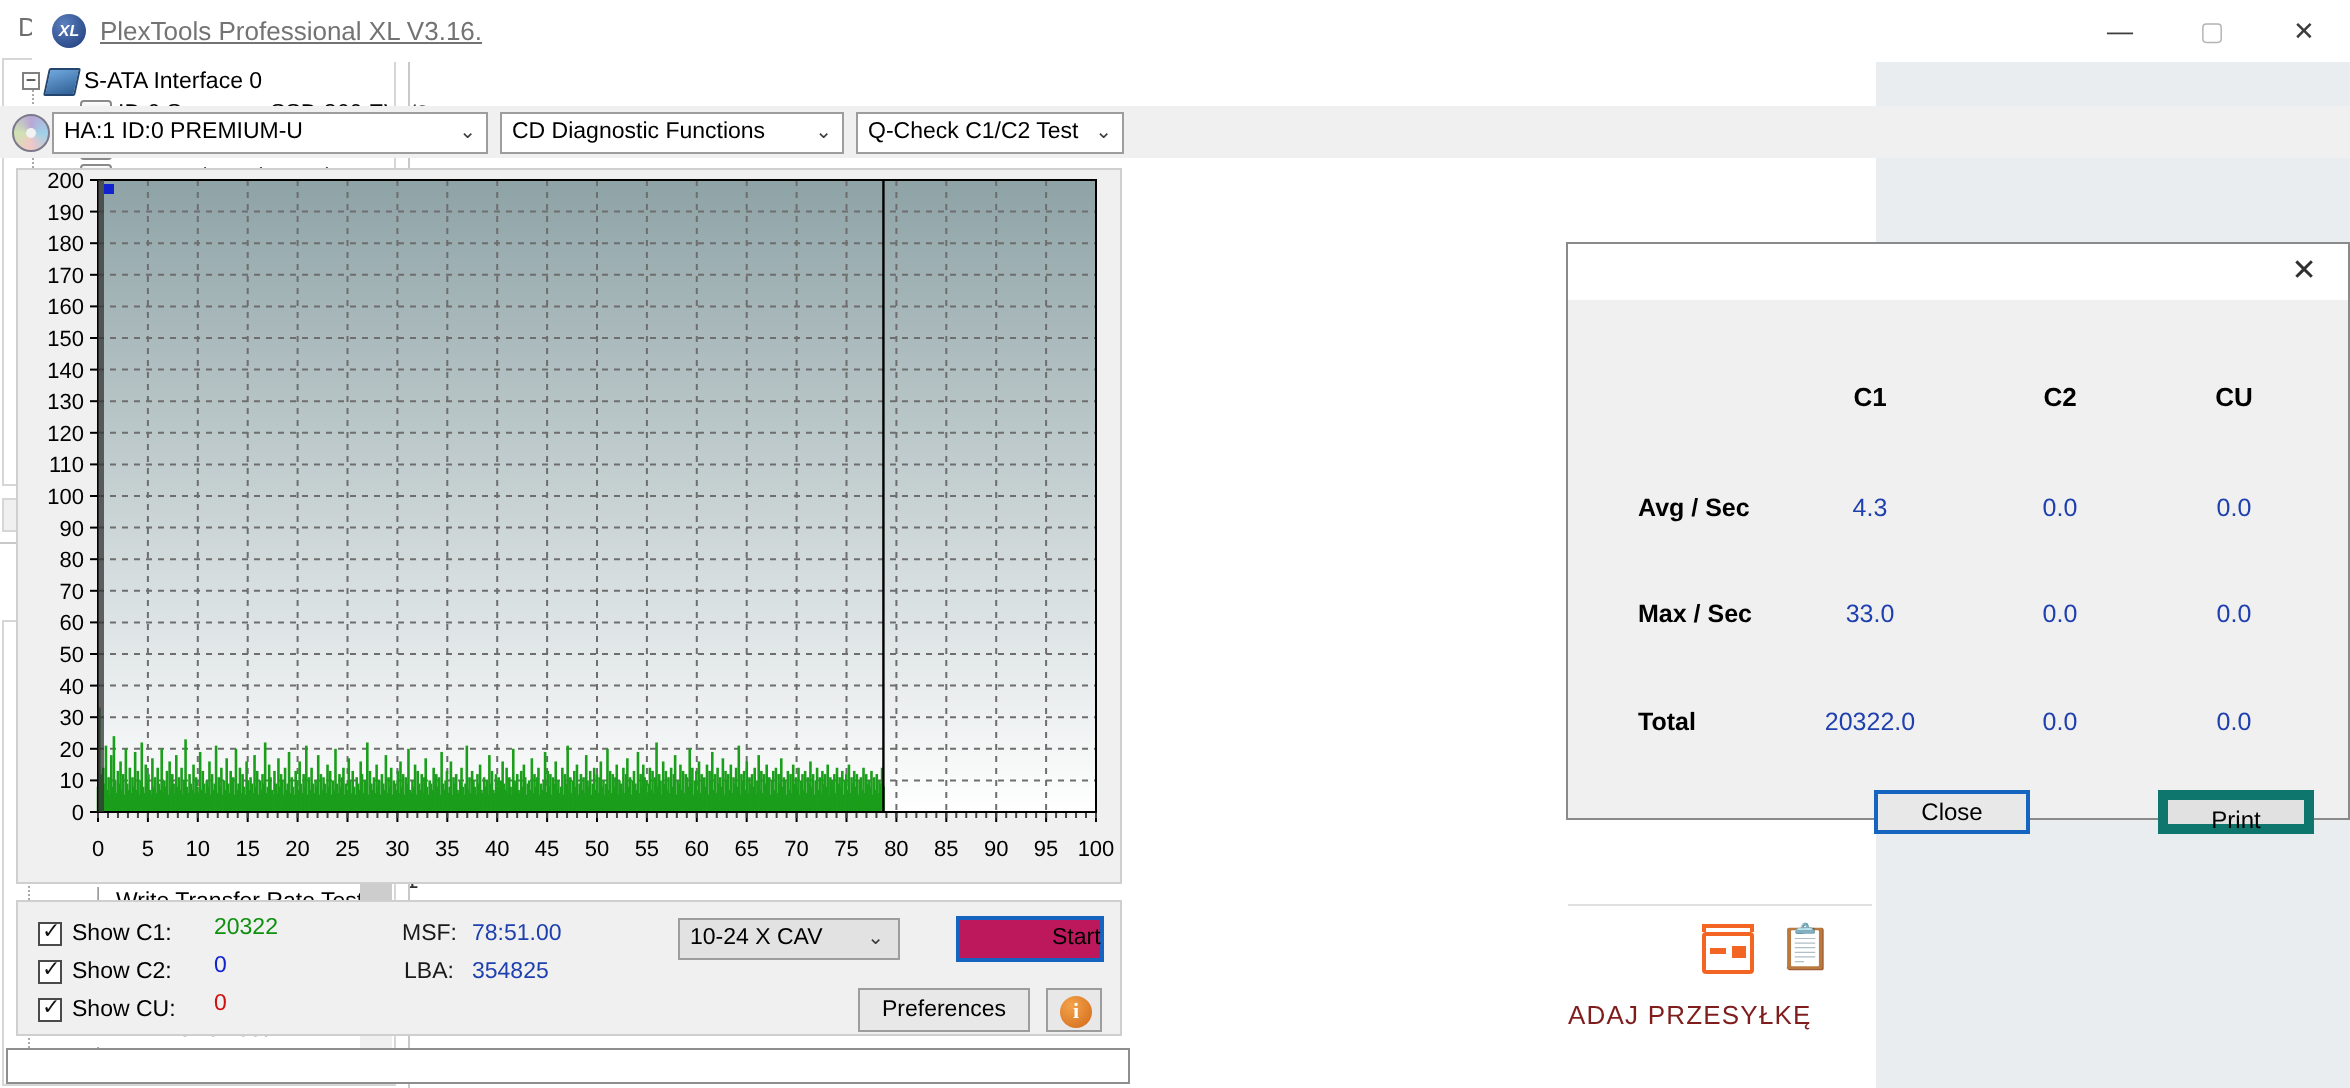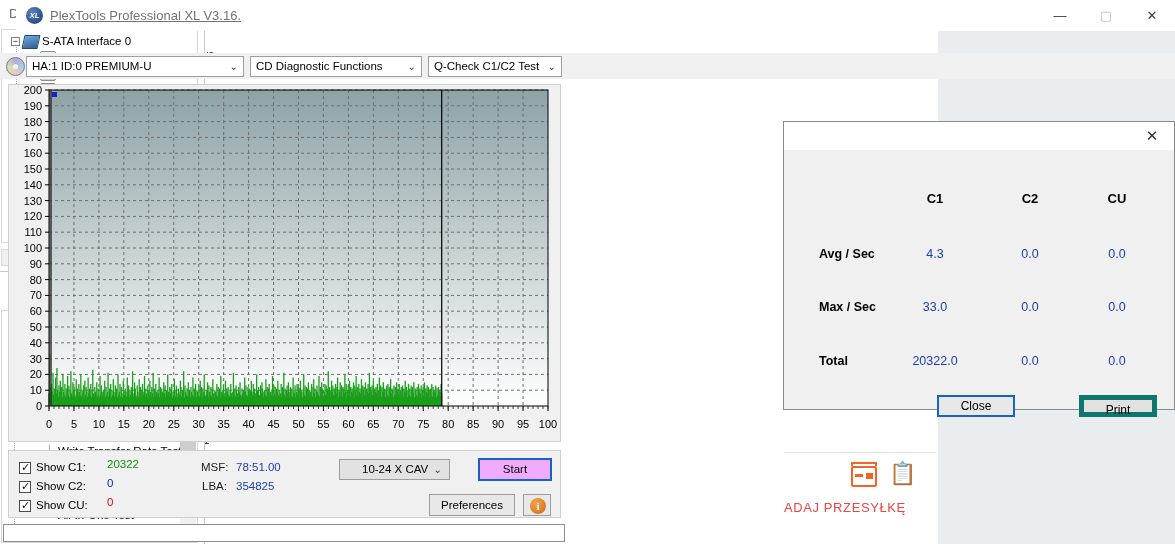--- a/index.html
+++ b/index.html
@@ -20,21 +20,21 @@
   #bg-naj{position:absolute;left:196px;top:376px;color:#333;font-size:12px;}
   #bg-36{position:absolute;left:196px;top:395px;color:#333;font-size:12px;}
   #bg-vek{position:absolute;left:196px;top:414px;color:#333;font-size:12px;}
   #bg-51{position:absolute;left:196px;top:433px;color:#333;font-size:12px;}
   #bg-oma{position:absolute;left:196px;top:290px;color:#333;font-size:12px;}
   #bg-df{position:absolute;left:199px;top:2px;color:#555;font-size:12px;}
   #bg-c9{position:absolute;left:196px;top:50px;color:#333;font-size:12px;}
   #bg-cst{position:absolute;left:196px;top:66px;color:#333;font-size:12px;}
   #bg-14{position:absolute;left:199px;top:84px;color:#333;font-size:12px;}
   #bg-bottom-sep{position:absolute;left:784px;top:452px;width:152px;height:1px;background:#e0e0e0;}
-  #bg-ship{position:absolute;left:784px;top:500px;color:#ef4444;font-size:13px;letter-spacing:.6px;}
+  #bg-ship{position:absolute;left:784px;top:500px;color:#7f1d1d;font-size:13px;letter-spacing:.6px;}
   #bg-icon-parcel{position:absolute;left:851px;top:466px;width:26px;height:21px;border:2px solid #f26522;border-radius:2px;box-sizing:border-box;}
   #bg-icon-parcel:before{content:"";position:absolute;left:2px;top:6px;width:8px;height:3px;background:#f26522;}
   #bg-icon-parcel:after{content:"";position:absolute;left:13px;top:5px;width:7px;height:6px;background:#f26522;}
   #bg-icon-parcel-top{position:absolute;left:851px;top:462px;width:26px;height:4px;border:2px solid #f26522;border-bottom:none;box-sizing:border-box;}
   #bg-icon-doc{position:absolute;left:889px;top:461px;width:22px;height:26px;color:#3c3c3c;font-size:22px;line-height:26px;}
 
   
   .win{position:absolute;background:#f0f0f0;box-sizing:border-box;}
   .win-title{height:28px;line-height:28px;font-size:13px;color:#6f6f6f;padding-left:9px;background:#ffffff;}
   .win-close{position:absolute;right:6px;top:6px;width:26px;height:17px;text-align:center;line-height:17px;color:#b9b9b9;font-size:13px;}
@@ -94,23 +94,23 @@
   #plot-inner{position:absolute;left:0;top:0;width:553px;height:358px;}
   #pt-bottom{position:absolute;left:8px;top:450px;width:553px;height:68px;background:#f0f0f0;border:1px solid #cfcfcf;box-sizing:border-box;}
   #pt-log{position:absolute;left:3px;top:524px;width:562px;height:18px;background:#ffffff;border:1px solid #8e8e8e;box-sizing:border-box;}
   .cbrow{position:absolute;left:10px;height:18px;line-height:18px;font-size:11.5px;}
   .cbox{display:inline-block;width:12px;height:12px;border:1px solid #4a4a4a;background:#fff;vertical-align:middle;margin-right:5px;position:relative;box-sizing:border-box;}
   .cbox:after{content:"\2713";position:absolute;left:1px;top:-3px;font-size:11px;color:#111;line-height:14px;}
   .cbval{position:absolute;left:98px;font-size:11.5px;font-weight:500;}
   .msfrow{position:absolute;font-size:11.5px;height:18px;line-height:18px;}
   .msflbl{color:#1a1a1a;}
   .msfval{color:#1e3fae;}
-  #pt-speed-combo{position:absolute;left:330px;top:8px;width:111px;height:21px;background:#e2e2e2;border:1px solid #9d9d9d;box-sizing:border-box;font-size:11.5px;line-height:19px;padding-left:22px;}
+  #pt-speed-combo{position:absolute;left:330px;top:8px;width:111px;height:21px;background:#e2e2e2;border:1px solid #9d9d9d;box-sizing:border-box;font-size:11.5px;line-height:19px;padding-left:5px;}
   #pt-speed-combo .car{position:absolute;right:7px;top:0;font-size:10px;color:#3a3a3a;line-height:19px;}
-  #pt-start{position:absolute;left:469px;top:7px;width:74px;height:23px;background:#f0abfc;border:2px solid #1565c0;box-sizing:border-box;font-size:11.5px;line-height:19px;text-align:center;color:#000;}
+  #pt-start{position:absolute;left:469px;top:7px;width:74px;height:23px;background:#be185d;border:2px solid #1565c0;box-sizing:border-box;font-size:11.5px;line-height:19px;color:#000;padding-left:46px;}
   #pt-prefs{position:absolute;left:420px;top:43px;width:86px;height:22px;background:#e8e8e8;border:1px solid #9d9d9d;box-sizing:border-box;font-size:11.5px;line-height:20px;text-align:center;}
   #pt-info{position:absolute;left:514px;top:43px;width:28px;height:22px;background:#e8e8e8;border:1px solid #9d9d9d;box-sizing:border-box;}
   #pt-info .dot{position:absolute;left:6px;top:3px;width:16px;height:16px;border-radius:50%;background:radial-gradient(circle at 35% 30%,#f3a34a,#d2691a);color:#fff;font-size:11px;font-weight:bold;text-align:center;line-height:16px;font-family:"Liberation Serif",serif;}
 
   
   #results-dialog{position:absolute;left:783px;top:121px;width:392px;height:289px;background:#f0f0f0;border:1px solid #8a8a8a;box-sizing:border-box;}
   #rd-title{position:absolute;left:0;top:0;right:0;height:28px;background:#ffffff;}
   #rd-title-text{position:absolute;left:9px;top:0;height:28px;line-height:28px;font-size:12.5px;color:#1c1c1c;}
   #rd-close{position:absolute;right:4px;top:0;width:36px;height:28px;line-height:28px;text-align:center;font-size:15px;color:#303030;}
   #rd-body{position:absolute;left:1px;top:28px;right:1px;bottom:1px;background:#f0f0f0;}

